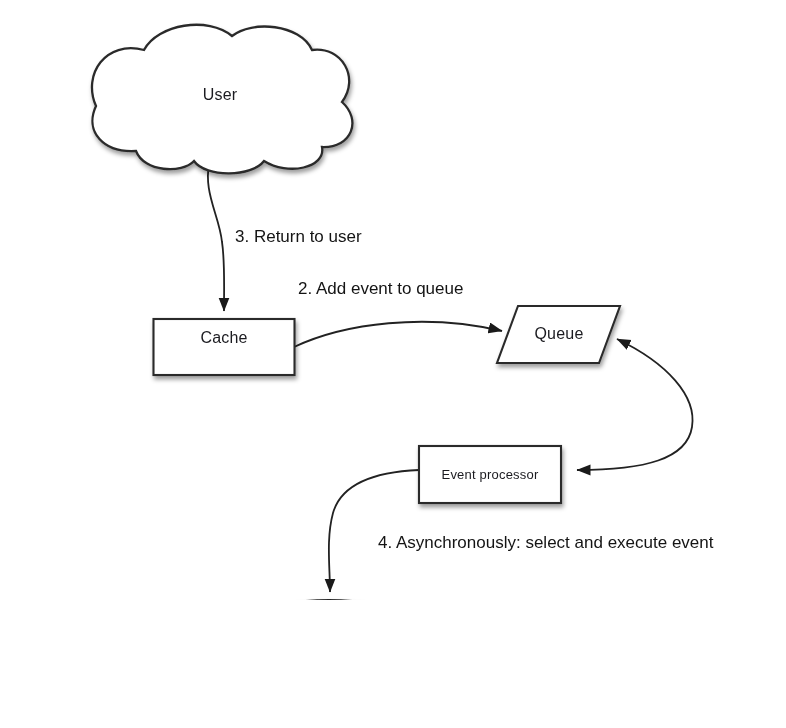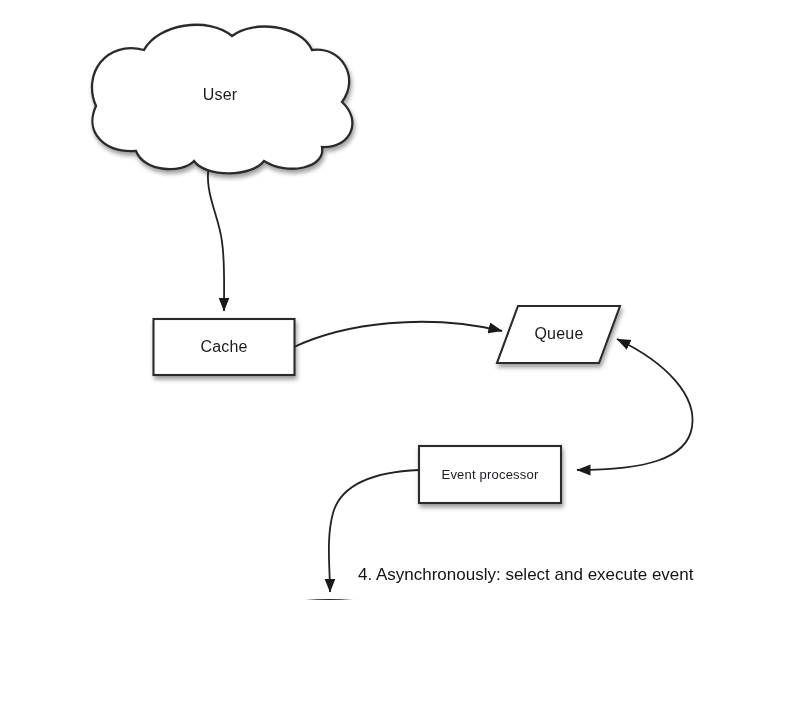--- a/index.html
+++ b/index.html
@@ -69,20 +69,22 @@
       <rect x="419" y="446" width="142" height="57" stroke-width="2.1" filter="url(#softshadow)"></rect>
 
       <g filter="url(#softshadow)">
         <path d="M 269,612 L 269,687 A 60,12 0 0 0 389,687 L 389,612 Z" stroke-width="2.1"></path>
         <ellipse cx="329" cy="612" rx="60" ry="12" stroke-width="2.1"></ellipse>
       </g>
     </g>
   </svg>
 
   <div class="node-label" style="left:220px; top:95px;">User</div>
-  <div class="node-label" style="left:224px; top:347px;">Cache</div>
+  <div class="node-label" style="left:224px; top:338px;">Cache</div>
   <div class="node-label" style="left:559px; top:334px;">Queue</div>
   <div class="node-label" style="left:490px; top:474px; font-size:13px;">Event processor</div>
   <div class="node-label" style="left:344px; top:657px;margin-left:24px;">DB</div>
 
-  <div class="step-label" style="left:358px; top:543px;margin-top:32px;">4. Asynchronously: select and execute event</div>
+  <div class="step-label" style="left:298px; top:289px;">2. Add event to queue</div>
+  <div class="step-label" style="left:235px; top:237px;">3. Return to user</div>
+  <div class="step-label" style="left:378px; top:543px;">4. Asynchronously: select and execute event</div>
 
 </div>
 
 </body></html>

